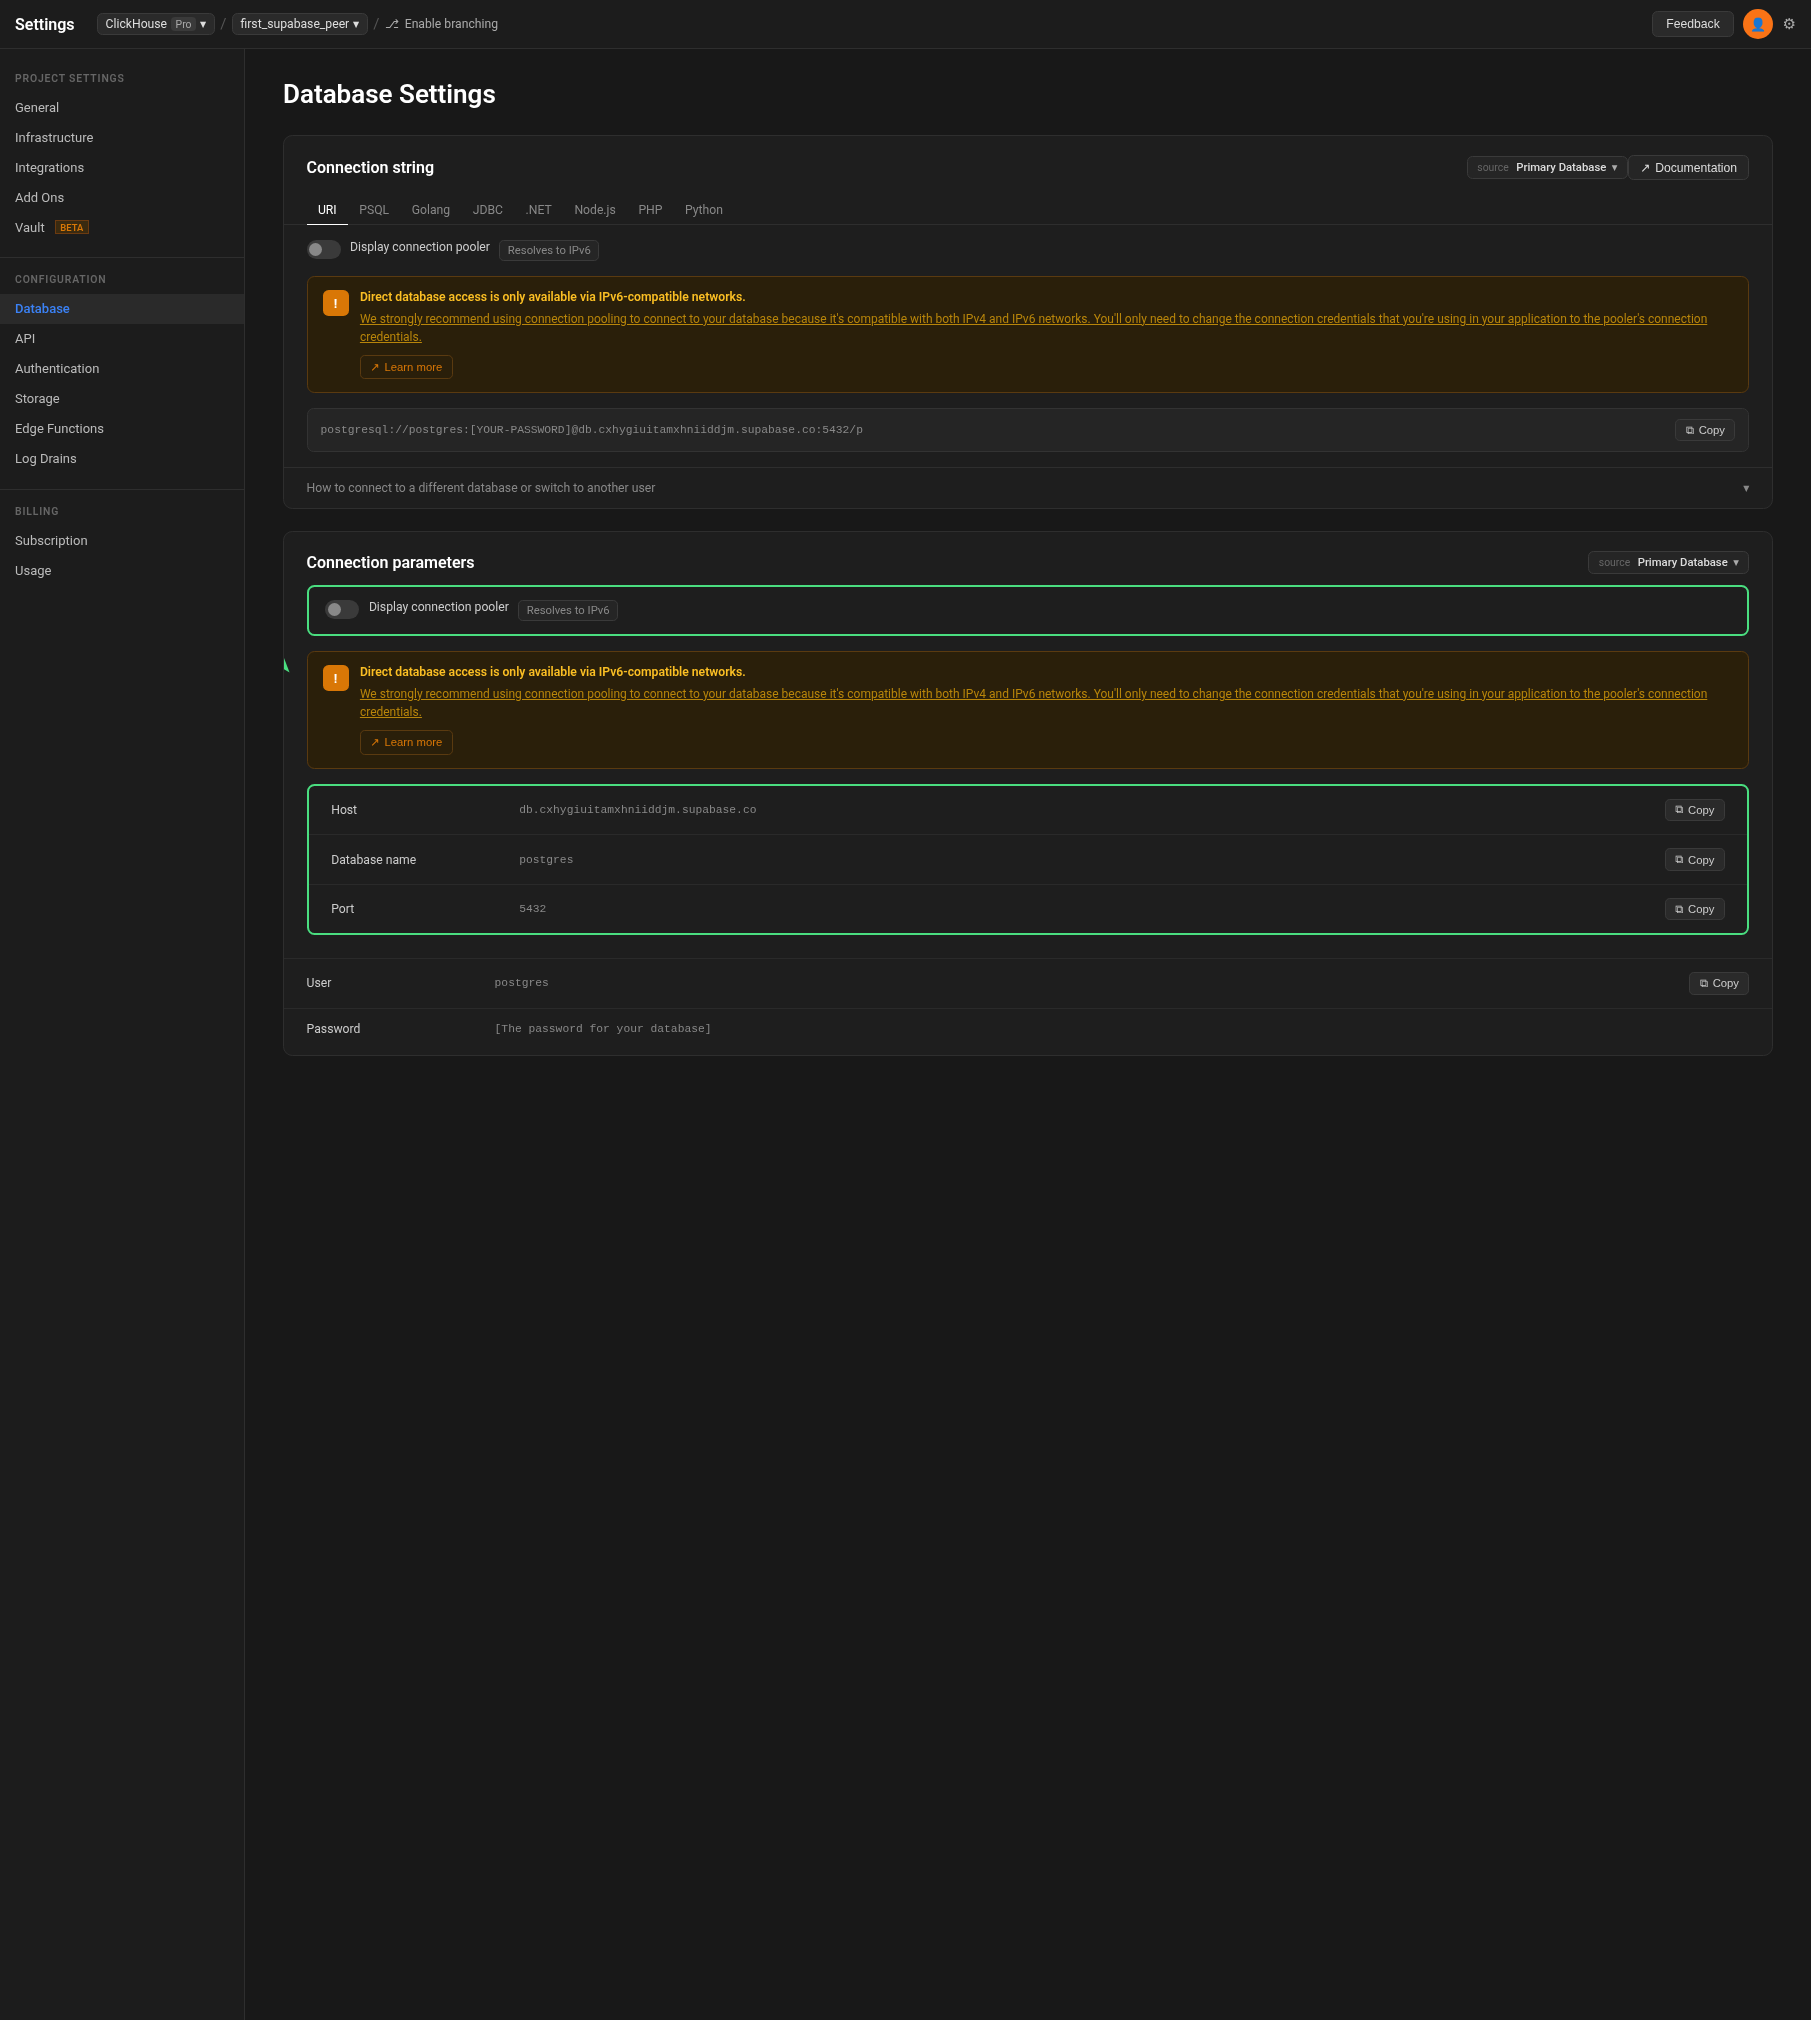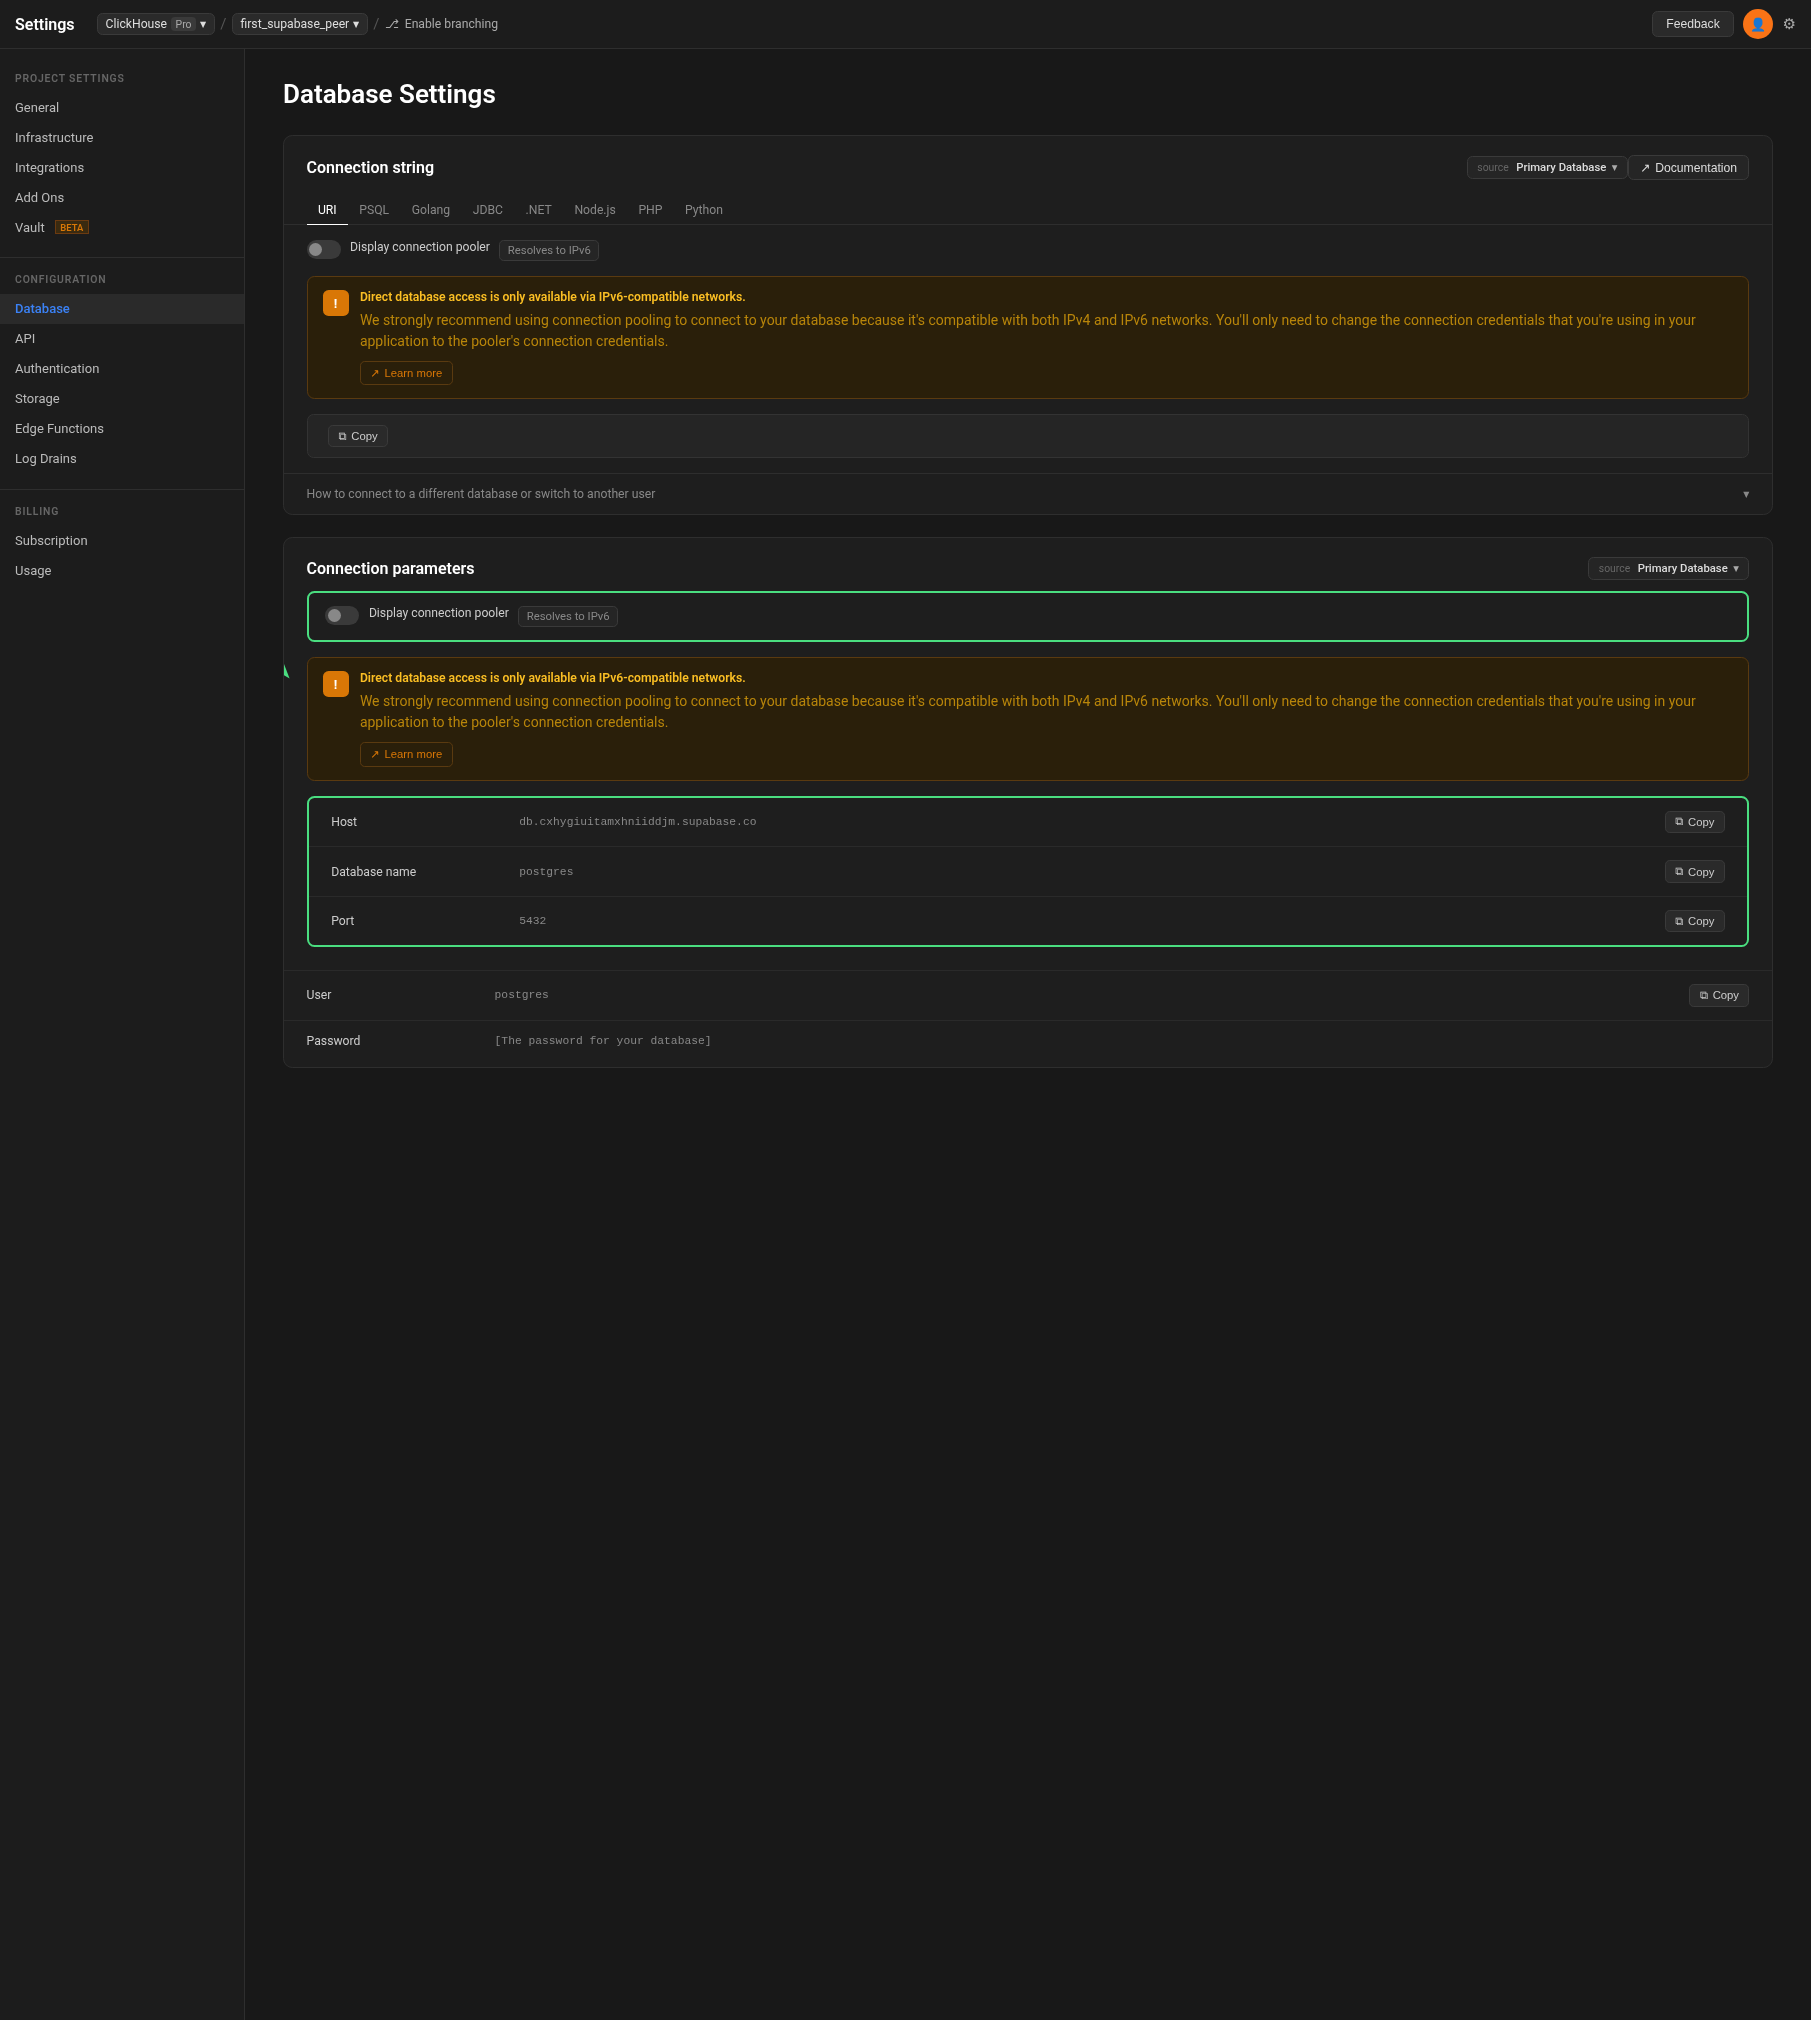--- a/index.html
+++ b/index.html
@@ -302,24 +302,25 @@
       color: #fff;
     }
     .alert-content { flex: 1; }
     .alert-title {
       font-size: 12.2px;
       font-weight: 600;
       color: #fbbf24;
       margin-bottom: 5.6px;
     }
     .alert-body {
-      font-size: 14px;
+      font-size: 12px;
       color: #b8850a;
       line-height: 1.5;
       margin-bottom: 9.4px;
+      text-decoration: underline;
     }
     .learn-more-btn {
       display: inline-flex;
       align-items: center;
       gap: 4.7px;
       border: 0.9px solid #5a3a10;
       border-radius: 4.7px;
       padding: 4.7px 9.4px;
       font-size: 11.3px;
       color: #d97706;
@@ -553,20 +554,21 @@
             <div class="alert-title">Direct database access is only available via IPv6-compatible networks.</div>
             <div class="alert-body">We strongly recommend using connection pooling to connect to your database because it's compatible with both IPv4 and IPv6 networks. You'll only need to change the connection credentials that you're using in your application to the pooler's connection credentials.</div>
             <button class="learn-more-btn">
               <span>↗</span>
               <span>Learn more</span>
             </button>
           </div>
         </div>
 
         <div class="conn-string-row">
+          <span class="conn-string-value">postgresql://postgres:[YOUR-PASSWORD]@db.cxhygiuitamxhniiddjm.supabase.co:5432/p</span>
           <button class="copy-btn">
             <span>⧉</span>
             <span>Copy</span>
           </button>
         </div>
 
         <div class="collapsible-row">
           <span>How to connect to a different database or switch to another user</span>
           <span>▾</span>
         </div>

